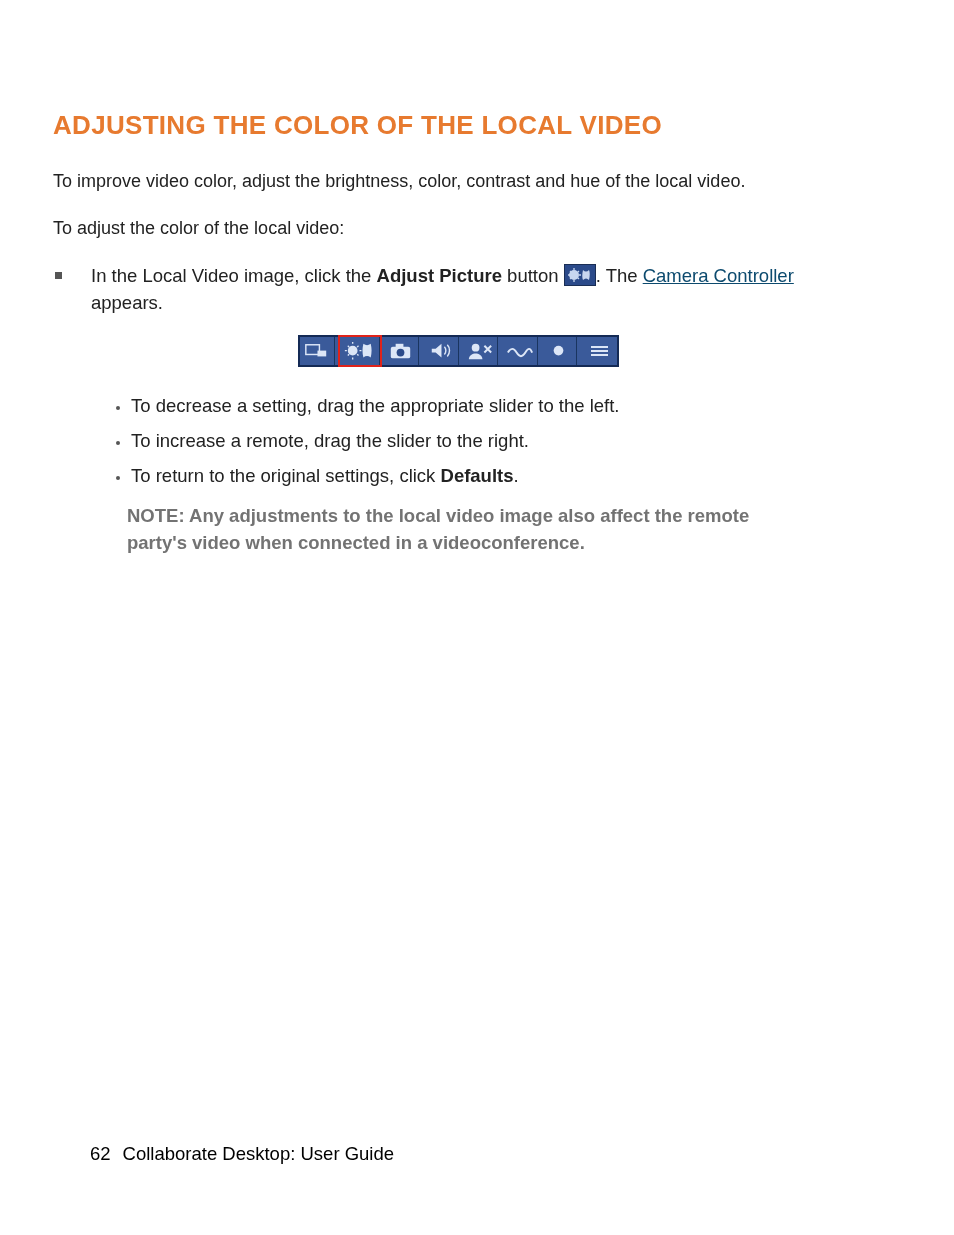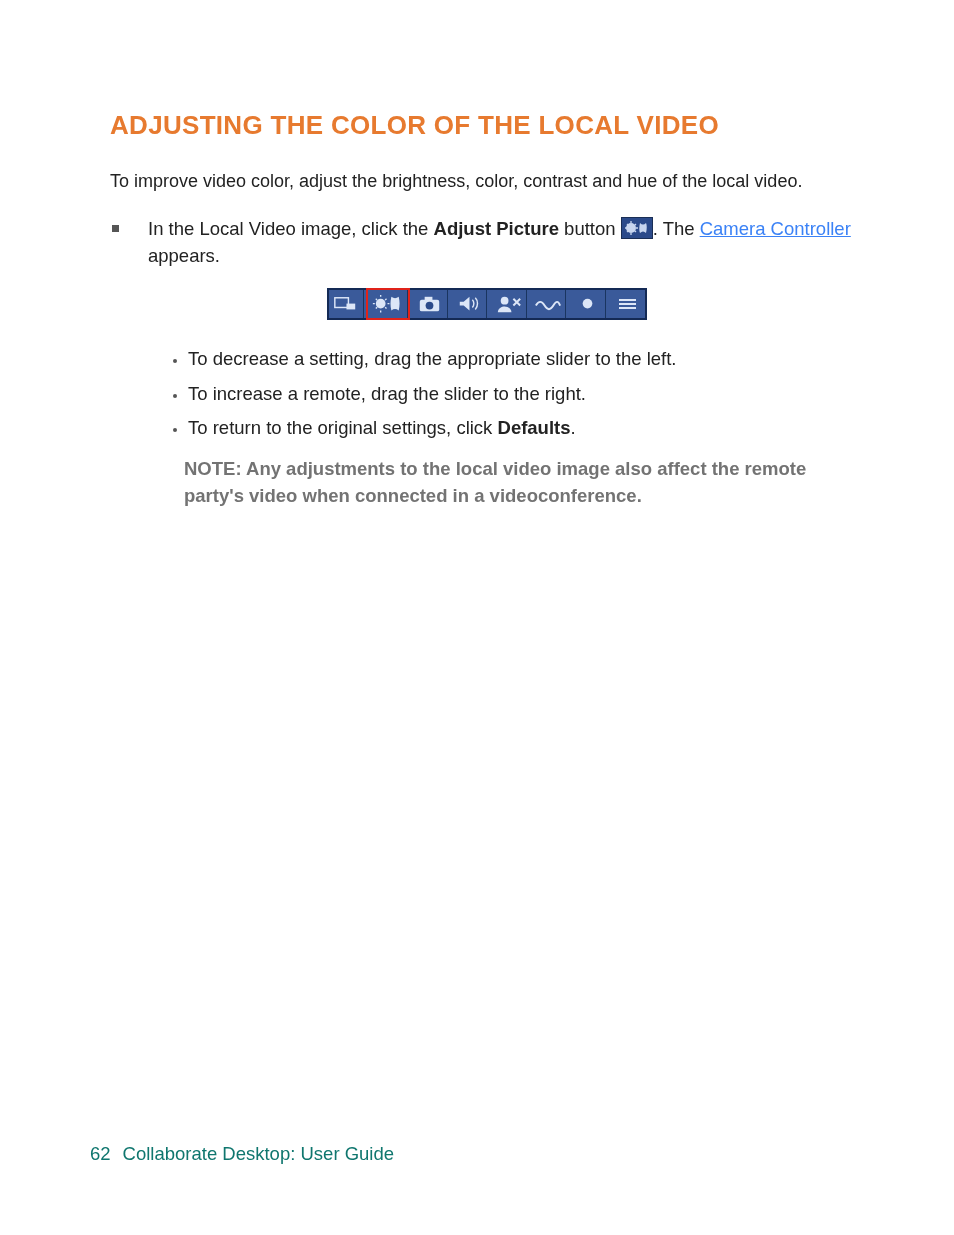--- a/index.html
+++ b/index.html
@@ -7,21 +7,21 @@
     padding: 0;
     background: #ffffff;
     font-family: Arial, Helvetica, sans-serif;
     color: #222;
     width: 954px;
     height: 1235px;
     position: relative;
     box-sizing: border-box;
   }
   .page {
-    padding: 110px 90px 0 110px;
+    padding: 110px 90px 0 53px;
     box-sizing: border-box;
   }
   h1.title {
     color: #E77A2F;
     font-size: 26px;
     font-weight: 700;
     margin: 0 0 28px 0;
     letter-spacing: 0.3px;
   }
   p.body {
@@ -43,21 +43,21 @@
   .bullet-square > li::before {
     content: "";
     position: absolute;
     left: 2px;
     top: 9px;
     width: 7px;
     height: 7px;
     background: #555;
   }
   .bold { font-weight: 700; }
-  .link { color: #3b82f6; text-decoration: underline; }
+  .link { color: #0c4a6e; text-decoration: underline; }
 
   .inline-icon {
     display: inline-block;
     width: 30px;
     height: 20px;
     background: #2b4a8a;
     border: 1px solid #1a2e55;
     vertical-align: -4px;
     position: relative;
     overflow: hidden;
@@ -114,33 +114,34 @@
     font-weight: 700;
     line-height: 1.45;
     max-width: 660px;
   }
 
   .footer {
     position: absolute;
     left: 90px;
     bottom: 70px;
     font-size: 18.5px;
-    color: #0f766e;
+    color: #000000;
   }
   .footer .pn { margin-right: 12px; }
 </style>
 </head>
 <body>
 
 <div class="page">
 
   <h1 class="title">ADJUSTING THE COLOR OF THE LOCAL VIDEO</h1>
 
   <p class="body">To improve video color, adjust the brightness, color, contrast and hue of the local video.</p>
 
+  <p class="body">To adjust the color of the local video:</p>
 
   <ul class="bullet-square">
     <li>
       <span>In the Local Video image, click the </span><span class="bold">Adjust Picture</span><span> button </span><span class="inline-icon">
         <svg viewBox="0 0 30 20">
           <circle cx="9" cy="10" r="5" fill="#c8d6ef"></circle>
           <path d="M9 3v2M9 15v2M3 10h2M14 10h2M5 6l1.4 1.4M12.6 12.6L14 14M5 14l1.4-1.4M12.6 7.4L14 6" stroke="#c8d6ef" stroke-width="1.3"></path>
           <path d="M18 15c2-2 4-2 6 0 1-4 1-8 0-10-2 2-4 2-6 0-1 4-1 8 0 10z" fill="#c8d6ef"></path>
         </svg>
       </span><span>. The </span><a href="#" class="link">Camera Controller</a><span> appears.</span>

